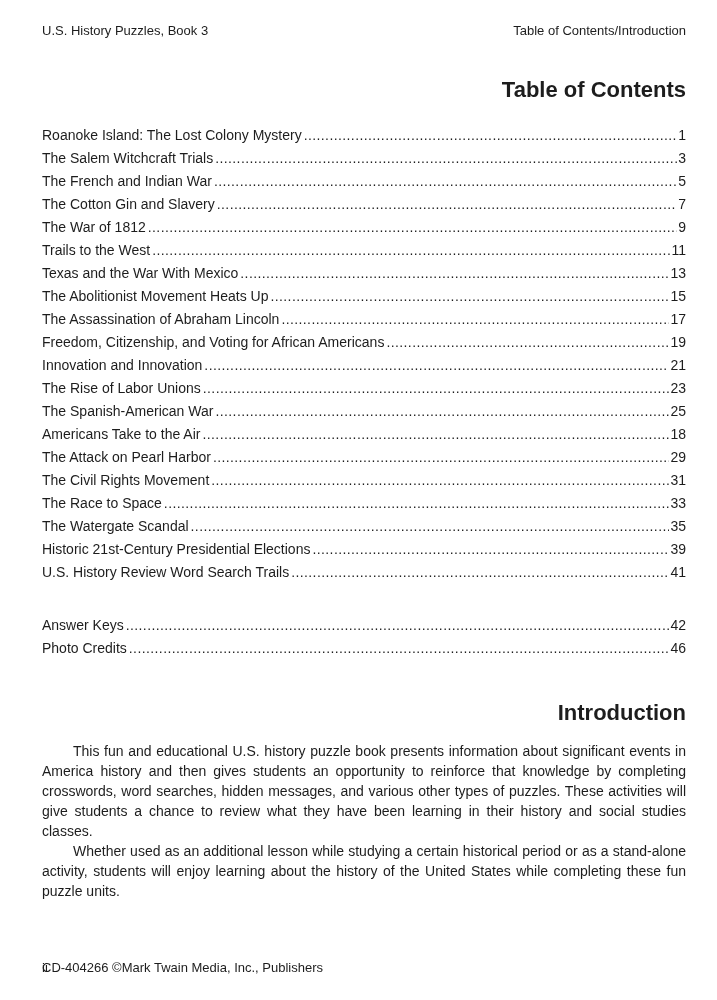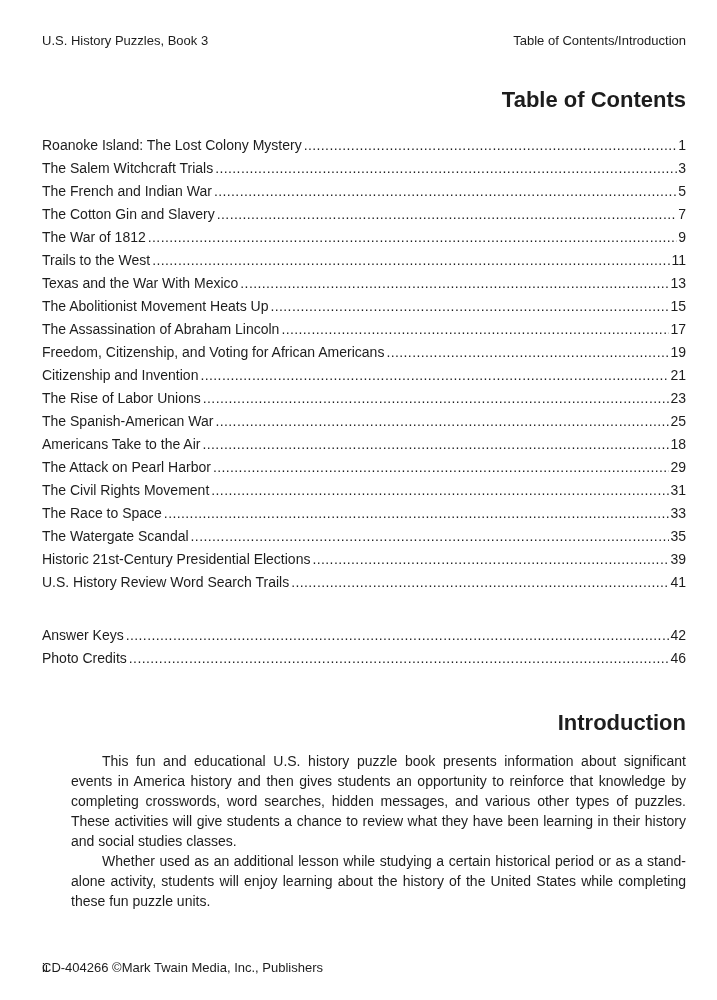--- a/index.html
+++ b/index.html
@@ -7,21 +7,21 @@
   body {
     width: 717px;
     font-family: "Liberation Sans", "DejaVu Sans", sans-serif;
     color: #1d1d1d;
   }
   .page {
     position: relative;
     width: 717px;
     height: 1000px;
     background: #ffffff;
-    padding: 34px 31px 0 42px;
+    padding: 24px 31px 0 42px;
     overflow: hidden;
   }
   .running-head {
     display: flex;
     justify-content: space-between;
     align-items: baseline;
     font-size: 13px;
     line-height: 14px;
   }
   .section-heading {
@@ -52,21 +52,20 @@
     letter-spacing: 0.4px;
   }
   .toc-entry-page { flex: 0 0 auto; padding-left: 1px; }
   .back-matter { margin-top: 30px; }
   .intro-heading { margin-top: 40px; }
   .intro-body {
     margin-top: 15px;
     font-size: 14px;
     line-height: 20px;
     text-align: justify;
-    margin-left: 29px;
   }
   .intro-body p { text-indent: 31px; }
   .page-footer {
     position: absolute;
     left: 42px;
     right: 31px;
     bottom: 24px;
     font-size: 13px;
     line-height: 16px;
   }
@@ -134,21 +133,21 @@
       <span class="toc-entry-title">The Assassination of Abraham Lincoln</span>
       <span class="dot-leader"></span>
       <span class="toc-entry-page">17</span>
     </div>
     <div class="toc-row">
       <span class="toc-entry-title">Freedom, Citizenship, and Voting for African Americans</span>
       <span class="dot-leader"></span>
       <span class="toc-entry-page">19</span>
     </div>
     <div class="toc-row">
-      <span class="toc-entry-title">Citizenship and Invention</span>
+      <span class="toc-entry-title">Innovation and Innovation</span>
       <span class="dot-leader"></span>
       <span class="toc-entry-page">21</span>
     </div>
     <div class="toc-row">
       <span class="toc-entry-title">The Rise of Labor Unions</span>
       <span class="dot-leader"></span>
       <span class="toc-entry-page">23</span>
     </div>
     <div class="toc-row">
       <span class="toc-entry-title">The Spanish-American War</span>

